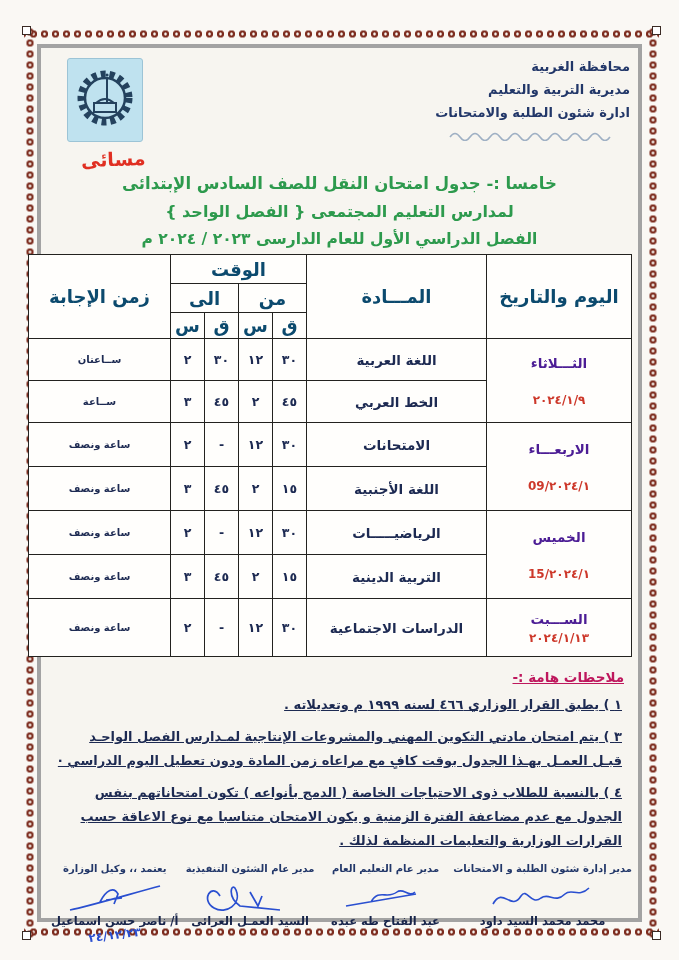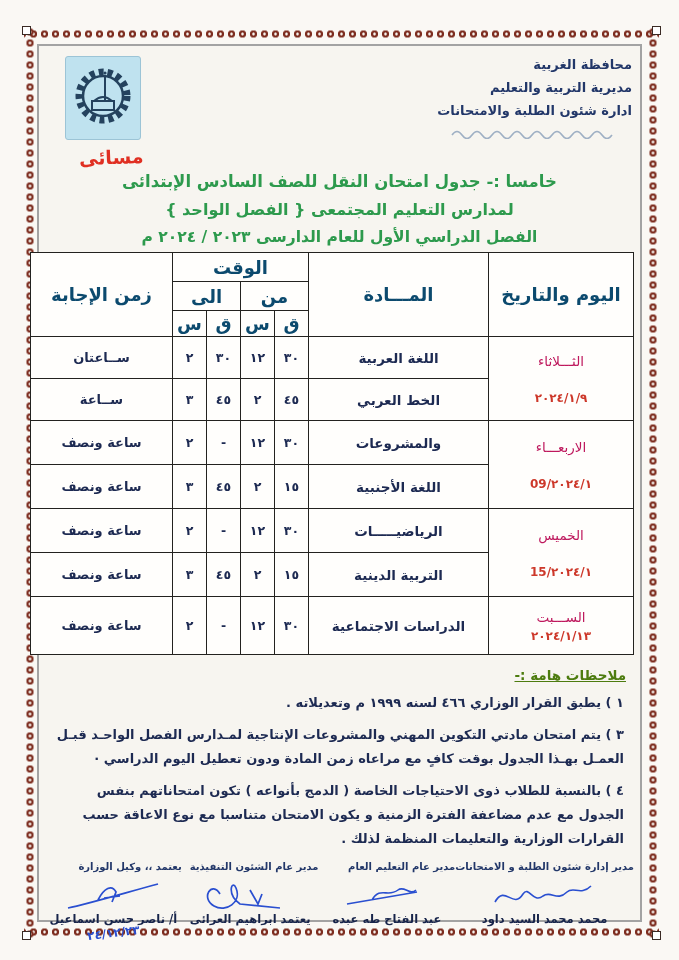--- a/index.html
+++ b/index.html
@@ -14,21 +14,21 @@
   .orn.top{left:24px;right:20px;top:28px;height:12px;}
   .orn.bottom{left:24px;right:20px;bottom:22px;height:12px;}
   .orn.left{left:24px;top:28px;bottom:22px;width:12px;}
   .orn.right{right:20px;top:28px;bottom:22px;width:12px;}
   .corner{position:absolute;width:9px;height:9px;background:#fff;border:1.5px solid #3a2a24;box-sizing:border-box;}
   .corner.tl{left:22px;top:26px;} .corner.tr{right:18px;top:26px;}
   .corner.bl{left:22px;bottom:20px;} .corner.br{right:18px;bottom:20px;}
 
   .content{
     position:absolute;inset:44px 37px 38px 37px;
-    border:2px solid #a3a3a3;background:#f7f5f0;
+    border:4px solid #a3a3a3;background:#f7f5f0;
     padding:4px 6px;box-sizing:border-box;
   }
 
   
   .doc-header{position:relative;height:118px;}
   .org{position:absolute;top:4px;right:2px;text-align:right;color:#223769;font-weight:bold;font-size:13px;line-height:1.75;}
   .org-squiggle{margin-top:2px;text-align:center;}
   .logo-box{
     position:absolute;top:6px;left:20px;width:74px;height:82px;background:#bfe2ef;
     border:1px solid #9cc4d6;border-radius:3px;display:flex;align-items:center;justify-content:center;
@@ -47,36 +47,36 @@
   
   table.sched{
     border-collapse:collapse;table-layout:fixed;width:603px;margin:4px auto 0;
     background:#fffefc;color:#1d2a52;font-weight:bold;
   }
   table.sched th, table.sched td{border:1.8px solid #23221f;text-align:center;vertical-align:middle;padding:0;}
   table.sched th{font-size:18px;color:#0c4a6e;}
   .hdr-small{font-size:13px;}
   td.subj{font-size:13.5px;}
   td.num{font-size:12.5px;}
-  td.dur{font-size:13px;}
+  td.dur{font-size:10px;}
   td.daycell{padding:2px 0;}
-  .dayname{color:#be185d;font-size:13.5px;font-weight:normal;}
+  .dayname{color:#4c1d95;font-size:13.5px;font-weight:bold;}
   .daydate{color:#cd382a;font-size:12px;font-weight:bold;margin-top:22px;}
   td.daycell.single .daydate{margin-top:4px;}
   tr.r{height:42px;} tr.r3,tr.r4,tr.r5,tr.r6{height:44px;} tr.r7{height:58px;}
 
   
   .notes{margin:12px 8px 0 8px;color:#1d2a52;font-weight:bold;font-size:13px;}
-  .notes-title{color:#4d7c0f;text-decoration:underline;font-size:13.5px;margin-bottom:6px;}
-  .note-item{margin:8px 2px 7px 0;line-height:1.85;}
+  .notes-title{color:#be185d;text-decoration:underline;font-size:13.5px;margin-bottom:6px;}
+  .note-item{margin:8px 2px 7px 0;line-height:1.85;text-decoration:underline;}
 
   
   .sigs{display:flex;flex-direction:row;justify-content:space-between;margin:10px 0 0 0;}
   .sig{flex:1;text-align:center;position:relative;}
-  .sig-title{color:#223769;font-weight:bold;font-size:10px;white-space:nowrap;text-align:right;}
+  .sig-title{color:#223769;font-weight:bold;font-size:10px;white-space:nowrap;}
   .sig-svg{display:block;margin:2px auto 0;}
   .sig-name{color:#17244a;font-weight:bold;font-size:11.5px;white-space:nowrap;margin-top:-2px;}
   .sig-date{color:#2a4fd0;font-size:12px;font-weight:bold;transform:rotate(-7deg);margin-top:0;}
 </style>
 </head>
 <body>
 
 <div class="page">
 
   <div class="orn top"></div>
@@ -169,21 +169,21 @@
           <td class="num">٢</td>
           <td class="num">٤٥</td>
           <td class="num">٣</td>
           <td class="dur">ســاعة</td>
         </tr>
         <tr class="r r3">
           <td class="daycell" rowspan="2">
             <div class="dayname">الاربعـــاء</div>
             <div class="daydate">٢٠٢٤/١/09</div>
           </td>
-          <td class="subj">والمشروعات</td>
+          <td class="subj">الامتحانات</td>
           <td class="num">٣٠</td>
           <td class="num">١٢</td>
           <td class="num">-</td>
           <td class="num">٢</td>
           <td class="dur">ساعة ونصف</td>
         </tr>
         <tr class="r r4">
           <td class="subj">اللغة الأجنبية</td>
           <td class="num">١٥</td>
           <td class="num">٢</td>
@@ -249,21 +249,21 @@
           <path d="M20,30 l70,-12 m-45,8 c8,-14 16,-2 26,-10 c6,-5 12,6 18,0" fill="none" stroke="#2a4fd0" stroke-width="1.6"></path>
         </svg>
         <div class="sig-name">عبد الفتاح طه عبده</div>
       </div>
 
       <div class="sig">
         <div class="sig-title">مدير عام الشئون التنفيذية</div>
         <svg class="sig-svg" width="120" height="40" viewBox="0 0 120 40">
           <path d="M30,20 c-8,-14 -20,4 -6,12 c12,7 28,-4 22,-18 c-4,-9 -10,6 4,16 l40,4 m-30,-18 l8,14 l4,-10" fill="none" stroke="#2a4fd0" stroke-width="1.7"></path>
         </svg>
-        <div class="sig-name">يعتمد ابراهيم العرائى</div>
+        <div class="sig-name">السيد العمـل العرائى</div>
       </div>
 
       <div class="sig">
         <div class="sig-title">يعتمد ،، وكيل الوزارة</div>
         <svg class="sig-svg" width="120" height="40" viewBox="0 0 120 40">
           <path d="M15,34 c20,-4 60,-16 90,-24 m-60,16 c6,-12 14,-16 18,-8 l-4,10 m-8,-4 l16,-2" fill="none" stroke="#2a4fd0" stroke-width="1.7"></path>
         </svg>
         <div class="sig-name">أ/ ناصر حسن اسماعيل</div>
         <div class="sig-date">٢٤/١٢/٢٣</div>
       </div>

